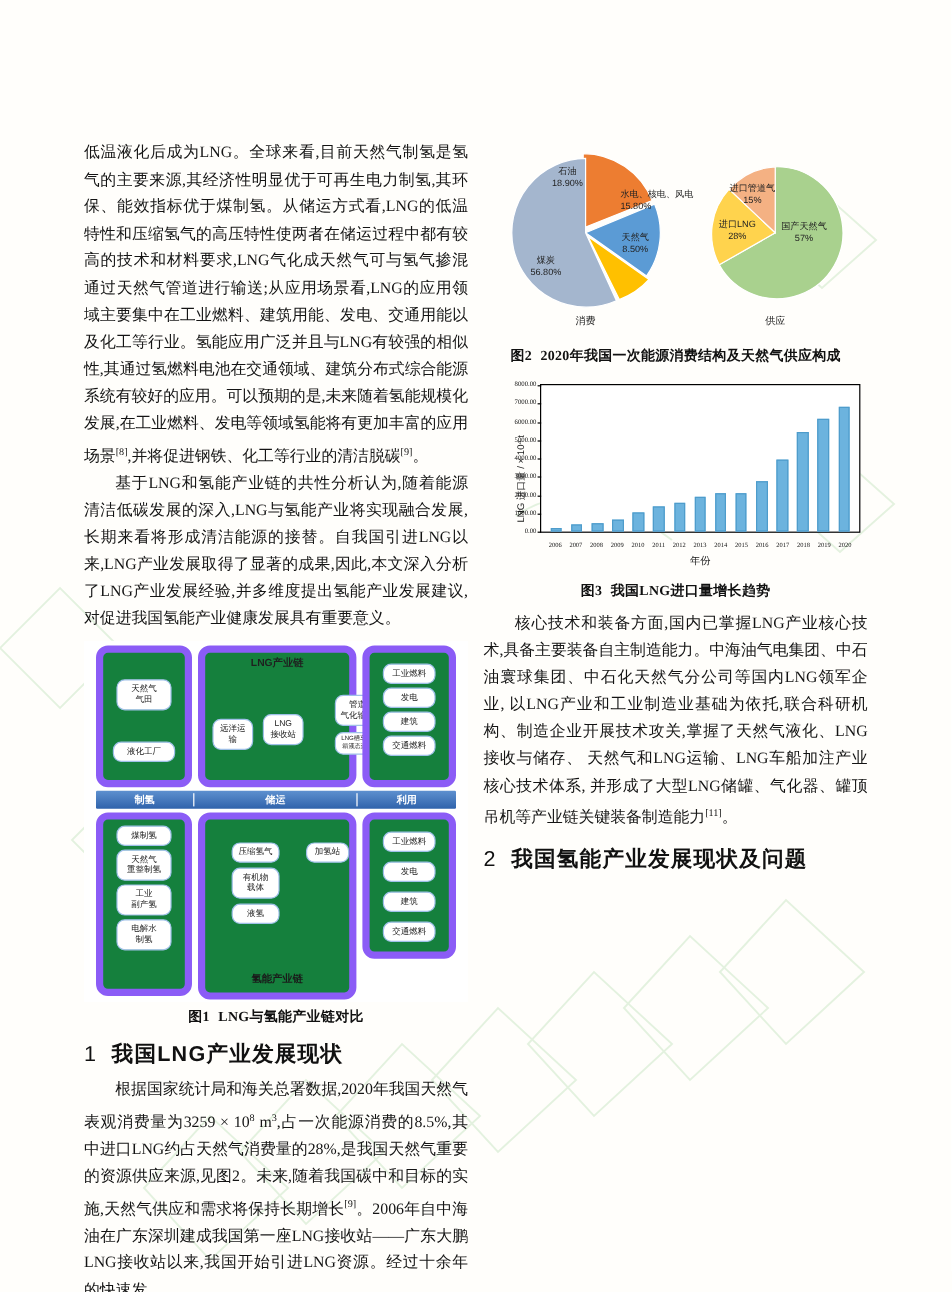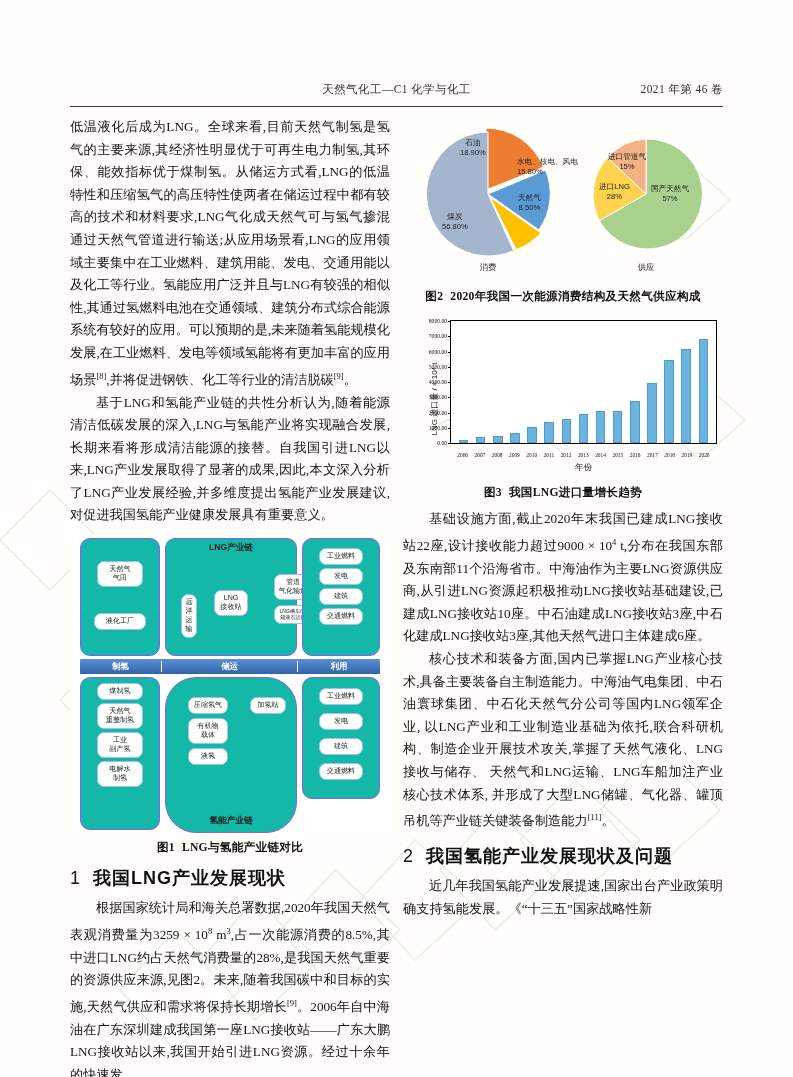--- a/index.html
+++ b/index.html
@@ -98,23 +98,23 @@
     position: relative;
     width: 300px;
     margin: 0 auto;
   }
   .chain-row {
     display: flex;
     justify-content: space-between;
     gap: 4px;
   }
   .chain-panel {
-    border: 1px solid #8b5cf6;
+    border: 6px solid #8b5cf6;
     border-radius: 10px;
-    background: #14b8a6;
+    background: #15803d;
     box-sizing: border-box;
     position: relative;
   }
   .panel-a { width: 80px; }
   .panel-b { width: 132px; }
   .panel-c { width: 78px; }
 
   .panel-title {
     text-align: center;
     font-size: 8.6px;
@@ -296,44 +296,40 @@
       <path d="M520 840 L575 780 L640 840 L575 900 Z"></path>
       <path d="M600 810 L655 750 L720 810 L655 870 Z"></path>
       <path d="M430 430 C470 400 520 420 560 450"></path>
       <path d="M655 420 L700 380 L745 420 L700 460 Z"></path>
       <path d="M640 200 L685 160 L730 200 L685 240 Z"></path>
       <path d="M60 700 L110 650 L160 700 L110 750 Z"></path>
       <path d="M0 540 L50 490 L100 540 L50 590 Z"></path>
     </g>
   </svg>
 
-  <div class="runhead">
-    <div class="rh-center">天然气化工—C1 化学与化工</div>
-    <div class="rh-right">2021 年第 46 卷</div>
-  </div>
 
   <div class="col col-left">
 
     <p class="body"><span>低温液化后成为LNG。全球来看,目前天然气制氢是氢气的主要来源,其经济性明显优于可再生电力制氢,其环保、能效指标优于煤制氢。从储运方式看,LNG的低温特性和压缩氢气的高压特性使两者在储运过程中都有较高的技术和材料要求,LNG气化成天然气可与氢气掺混通过天然气管道进行输送;从应用场景看,LNG的应用领域主要集中在工业燃料、建筑用能、发电、交通用能以及化工等行业。氢能应用广泛并且与LNG有较强的相似性,其通过氢燃料电池在交通领域、建筑分布式综合能源系统有较好的应用。可以预期的是,未来随着氢能规模化发展,在工业燃料、发电等领域氢能将有更加丰富的应用场景</span><sup class="ref">[8]</sup><span>,并将促进钢铁、化工等行业的清洁脱碳</span><sup class="ref">[9]</sup><span>。</span></p>
 
     <p class="body indent">基于LNG和氢能产业链的共性分析认为,随着能源清洁低碳发展的深入,LNG与氢能产业将实现融合发展,长期来看将形成清洁能源的接替。自我国引进LNG以来,LNG产业发展取得了显著的成果,因此,本文深入分析了LNG产业发展经验,并多维度提出氢能产业发展建议,对促进我国氢能产业健康发展具有重要意义。</p>
 
     <div class="fig1-wrap">
       <div class="chain">
 
         <div class="chain-row">
           <div class="chain-panel panel-a" style="height:118px;">
             <div class="nbox" style="width:46px;margin-top:22px;">天然气<br>气田</div>
             <div class="nbox" style="width:52px;margin-top:26px;">液化工厂</div>
           </div>
 
           <div class="chain-panel panel-b panel-free" style="height:118px;">
             <div class="panel-title">LNG产业链</div>
             <div style="position:absolute;left:5px;top:52px;width:36px;">
-              <div class="nbox" style="width:16px;">远洋运输</div>
+              <div class="nbox" style="width:34px;">远洋运输</div>
             </div>
             <div style="position:absolute;left:48px;top:48px;width:34px;">
               <div class="nbox" style="width:34px;">LNG<br>接收站</div>
             </div>
             <div style="position:absolute;left:108px;top:32px;width:38px;">
               <div class="nbox" style="width:38px;">管道<br>气化输送</div>
               <div class="nbox tiny" style="width:38px;margin-top:5px;">LNG槽车/罐<br>箱液态运输</div>
             </div>
           </div>
 
@@ -352,21 +348,21 @@
         </div>
 
         <div class="chain-row">
           <div class="chain-panel panel-a" style="height:153px;border-radius:10px;">
             <div class="nbox" style="width:46px;margin-top:5px;">煤制氢</div>
             <div class="nbox" style="width:46px;">天然气<br>重整制氢</div>
             <div class="nbox" style="width:46px;">工业<br>副产氢</div>
             <div class="nbox" style="width:46px;">电解水<br>制氢</div>
           </div>
 
-          <div class="chain-panel panel-b panel-free" style="height:156px;border-radius:31px;">
+          <div class="chain-panel panel-b panel-free" style="height:156px;">
             <div style="position:absolute;left:22px;top:16px;width:40px;">
               <div class="nbox" style="width:40px;">压缩氢气</div>
               <div class="nbox" style="width:40px;margin-top:4px;">有机物<br>载体</div>
               <div class="nbox" style="width:40px;margin-top:4px;">液氢</div>
             </div>
             <div style="position:absolute;left:84px;top:16px;width:36px;">
               <div class="nbox" style="width:36px;text-align:center;">加氢站</div>
             </div>
             <div class="fig1-bottomlabel" style="position:absolute;bottom:2px;left:0;right:0;">氢能产业链</div>
           </div>
@@ -544,24 +540,22 @@
           <span>2019</span>
           <span>2020</span>
         </div>
       <div class="xaxis-title">年份</div>
     </div>
 
     <div class="figcap">
       <span class="fignum">图3</span><span>我国LNG进口量增长趋势</span>
     </div>
 
-    <p class="body indent"><span>基础设施方面,截止2020年末我国已建成LNG接收站22座,设计接收能力超过9000 × 10</span><sup class="ref">4</sup><span> t,分布在我国东部及东南部11个沿海省市。中海油作为主要LNG资源供应商,从引进LNG资源起积极推动LNG接收站基础建设,已建成LNG接收站10座。中石油建成LNG接收站3座,中石化建成LNG接收站3座,其他天然气进口主体建成6座。</span></p>
 
     <p class="body indent"><span>核心技术和装备方面,国内已掌握LNG产业核心技术,具备主要装备自主制造能力。中海油气电集团、中石油寰球集团、中石化天然气分公司等国内LNG领军企业, 以LNG产业和工业制造业基础为依托,联合科研机构、制造企业开展技术攻关,掌握了天然气液化、LNG接收与储存、 天然气和LNG运输、LNG车船加注产业核心技术体系, 并形成了大型LNG储罐、气化器、罐顶吊机等产业链关键装备制造能力</span><sup class="ref">[11]</sup><span>。</span></p>
 
     <h2 class="section">
       <span class="num">2</span><span>我国氢能产业发展现状及问题</span>
     </h2>
 
-    <p class="body indent">近几年我国氢能产业发展提速,国家出台产业政策明确支持氢能发展。《“十三五”国家战略性新</p>
   </div>
 
 </div>
 
 </body></html>

